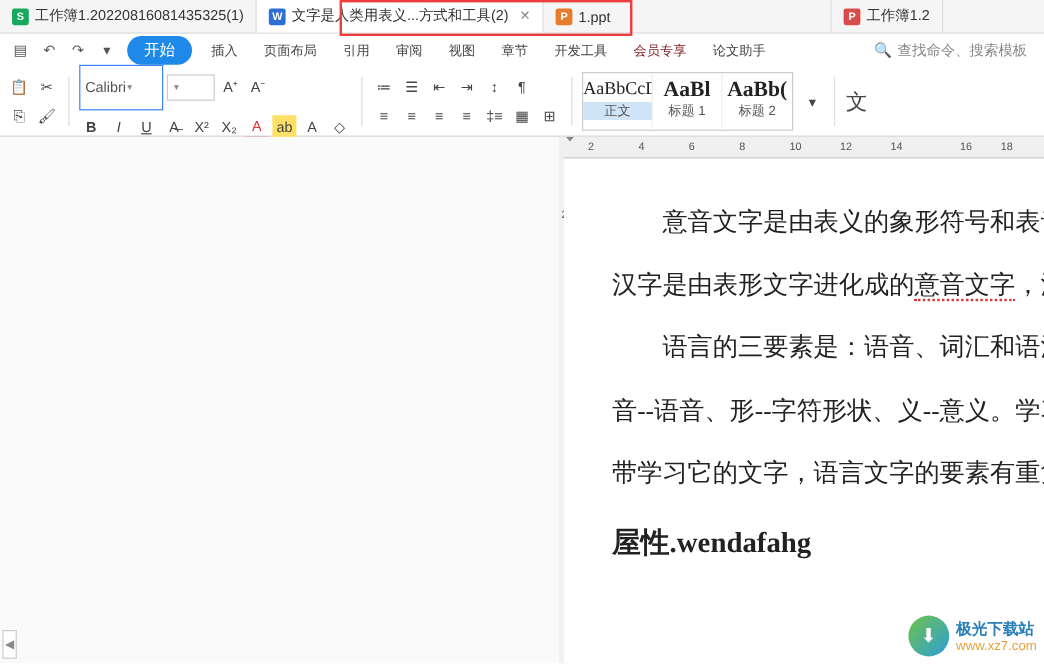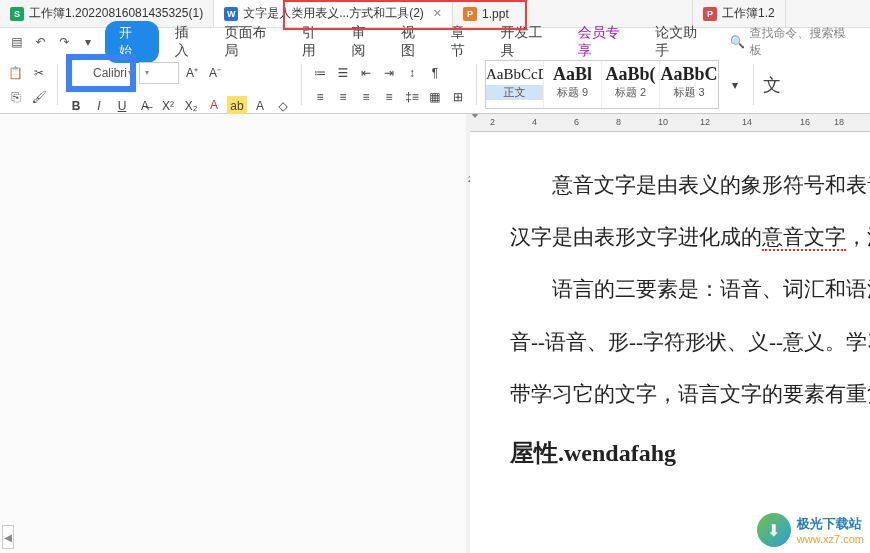--- a/index.html
+++ b/index.html
@@ -10,29 +10,29 @@
 .tab .ticon { width: 14px; height: 14px; display: inline-flex; align-items: center; justify-content: center; border-radius: 2px; font-size: 9px; color: #fff; font-weight: bold; }
 .ic-s { background: #17a85f; }
 .ic-w { background: #2d6fd2; }
 .ic-p { background: #e77b2e; }
 .ic-p2 { background: #d94c4c; }
 .tab-close { color: #888; font-size: 11px; margin-left: 4px; }
 .hl { position: absolute; border: 2px solid #ef3d3d; top: 0; left: 283px; width: 244px; height: 30px; pointer-events: none; z-index: 50; }
 .menubar { display: flex; align-items: center; height: 28px; padding: 0 6px; gap: 2px; }
 .qbtn { width: 22px; height: 22px; display: flex; align-items: center; justify-content: center; color: #555; cursor: pointer; }
 .start-btn { background: #1e89e8; color: #fff; padding: 3px 14px; border-radius: 12px; font-size: 13px; margin: 0 4px; cursor: pointer; }
-.menu { padding: 4px 10px; color: #444; font-size: 14px; cursor: pointer; font-family: Liberation Mono, monospace; }
-.menu.orange { color: #a21caf; }
+.menu { padding: 4px 10px; color: #444; font-size: 11px; cursor: pointer; font-family: Liberation Mono, monospace; }
+.menu.orange { color: #7f1d1d; }
 .search-box { margin-left: auto; display: flex; align-items: center; color: #888; gap: 4px; padding: 0 8px; }
 .toolbar { display: flex; height: 58px; border-bottom: 1px solid #ccc; padding: 4px 6px; gap: 6px; }
 .tgroup { display: flex; flex-direction: column; gap: 4px; justify-content: center; }
 .trow { display: flex; align-items: center; gap: 3px; }
 .tbtn { min-width: 20px; height: 20px; display: flex; align-items: center; justify-content: center; color: #444; cursor: pointer; font-size: 12px; }
 .sep { width: 1px; background: #ddd; margin: 4px 2px; }
-.fontname { width: 70px; height: 38px; border: 6px solid #3b82f6; display: flex; align-items: center; padding: 0 21px; font-size: 12px; color: #555; }
+.fontname { width: 70px; height: 38px; border: 1px solid #3b82f6; display: flex; align-items: center; padding: 0 4px; font-size: 12px; color: #555; }
 .fontsize { width: 40px; height: 22px; border: 1px solid #ccc; display: flex; align-items: center; padding: 0 4px; font-size: 12px; color: #555; }
 .styles { display: flex; border: 1px solid #ccc; }
 .style-item { width: 58px; text-align: center; border-right: 1px solid #eee; padding: 2px 0; cursor: pointer; }
 .style-item:last-child { border-right: none; }
 .style-preview { font-family: "Times New Roman", serif; font-size: 15px; line-height: 22px; color: #222; white-space: nowrap; overflow: hidden; }
 .style-preview.big { font-size: 18px; font-weight: bold; }
 .style-label { font-size: 11px; color: #555; }
 .style-label.active { background: #d0e4f7; }
 .workspace { display: flex; height: calc(553px - 28px - 28px - 58px); }
 .nav-pane { width: 470px; background: #fafafa; border-right: 1px solid #ccc; position: relative; }
@@ -162,29 +162,25 @@
     </div>
   </div>
   <div class="sep"></div>
   <div class="styles">
     <div class="style-item">
       <div class="style-preview">AaBbCcD</div>
       <div class="style-label active">正文</div>
     </div>
     <div class="style-item">
       <div class="style-preview big">AaBl</div>
-      <div class="style-label">标题 9</div>
+      <div class="style-label">标题 1</div>
     </div>
     <div class="style-item">
       <div class="style-preview big">AaBb(</div>
       <div class="style-label">标题 2</div>
-    </div>
-    <div class="style-item">
-      <div class="style-preview big">AaBbC</div>
-      <div class="style-label">标题 3</div>
     </div>
   </div>
   <div class="tgroup" style="justify-content:center">
     <div class="tbtn">▾</div>
   </div>
   <div class="sep"></div>
   <div class="tgroup">
     <div class="tbtn" style="font-size:18px">文</div>
   </div>
 </div>

